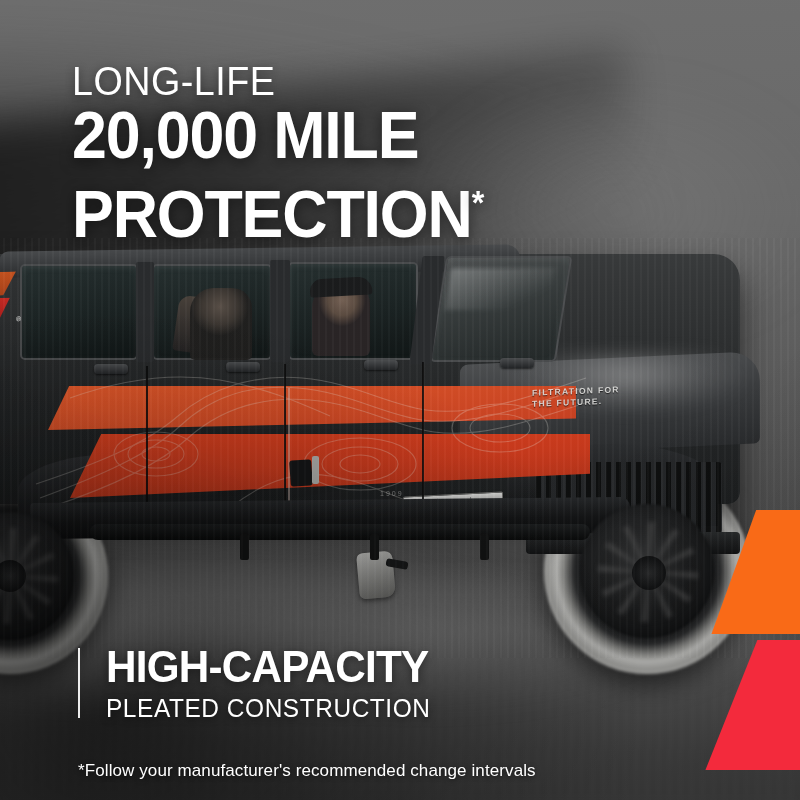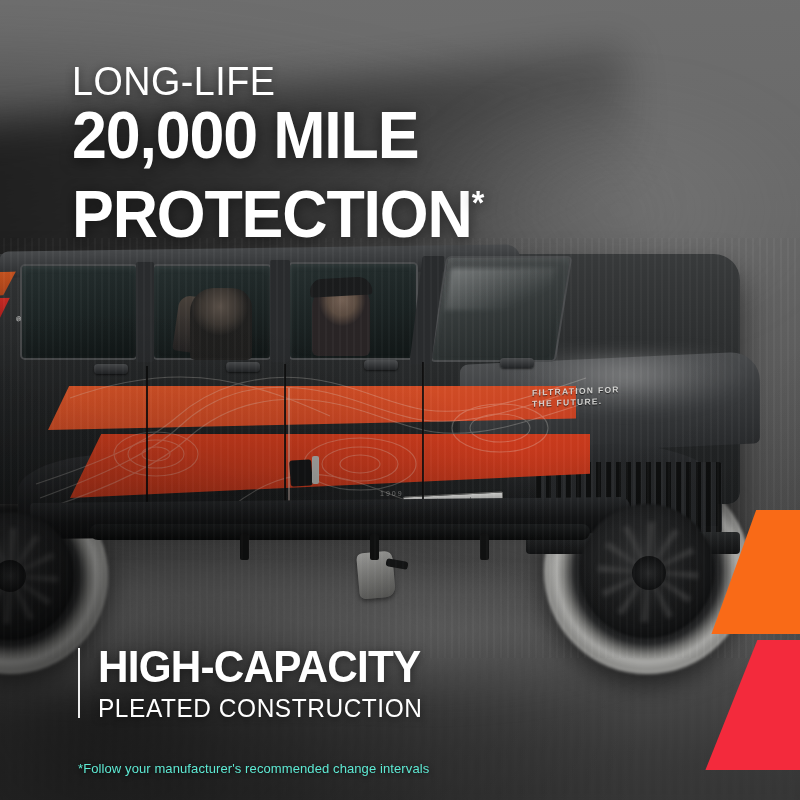--- a/index.html
+++ b/index.html
@@ -384,21 +384,21 @@
     letter-spacing:-1.2px;
     transform:scaleX(.95); transform-origin:left center;
     text-shadow:0 3px 14px rgba(0,0,0,.5);
     white-space:nowrap;
   }
   .hl-main.row2 { margin-top:4px; }
   .hl-ast { font-size:34px; vertical-align:super; font-weight:bold; }
 
   #subhead {
     position:absolute; left:78px; top:644px; width:640px;
-    padding-left:20px;
+    padding-left:28px;
   }
   .sub-rule {
     position:absolute; left:0; top:4px; width:2px; height:70px;
     background:rgba(255,255,255,.92);
   }
   .sub-main {
     font-size:44px; line-height:46px;
     font-weight:bold; color:#fff;
     letter-spacing:-.8px;
     transform:scaleX(.96); transform-origin:left center;
@@ -409,21 +409,21 @@
     font-size:26px; line-height:30px;
     font-weight:300; color:#fff;
     letter-spacing:.6px;
     transform:scaleX(.94); transform-origin:left center;
     text-shadow:0 2px 8px rgba(0,0,0,.5);
     margin-top:3px;
     white-space:nowrap;
   }
   #footnote {
     position:absolute; left:78px; top:761px;
-    font-size:13px; color:#5eead4;
+    font-size:17px; color:#ffffff;
     letter-spacing:.1px;
     text-shadow:0 1px 5px rgba(0,0,0,.6);
   }
 </style>
 </head>
 <body>
 
 <div id="banner">
 
   <div class="bg-sky"></div>

